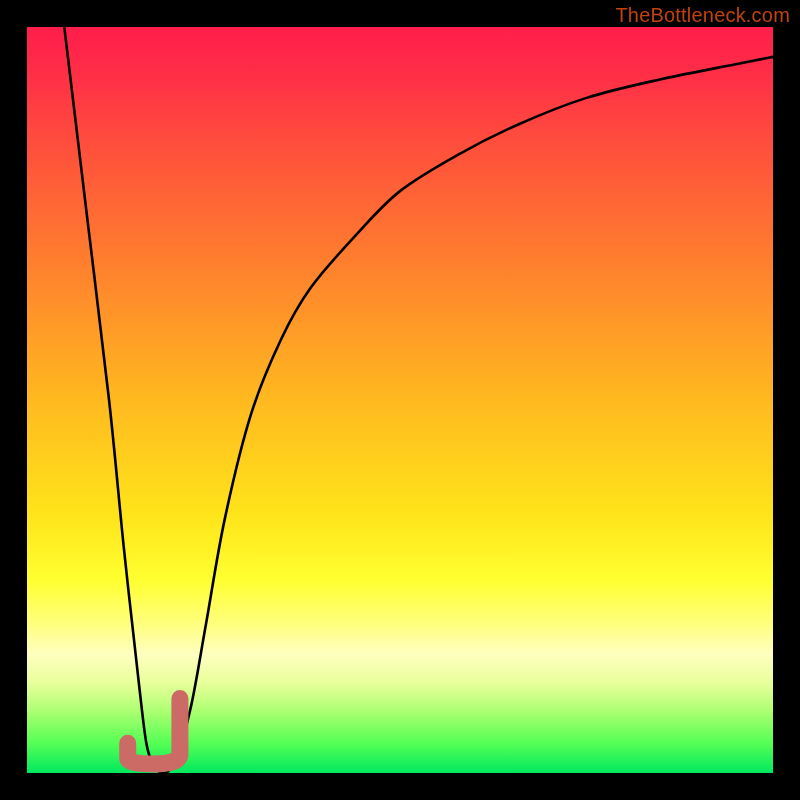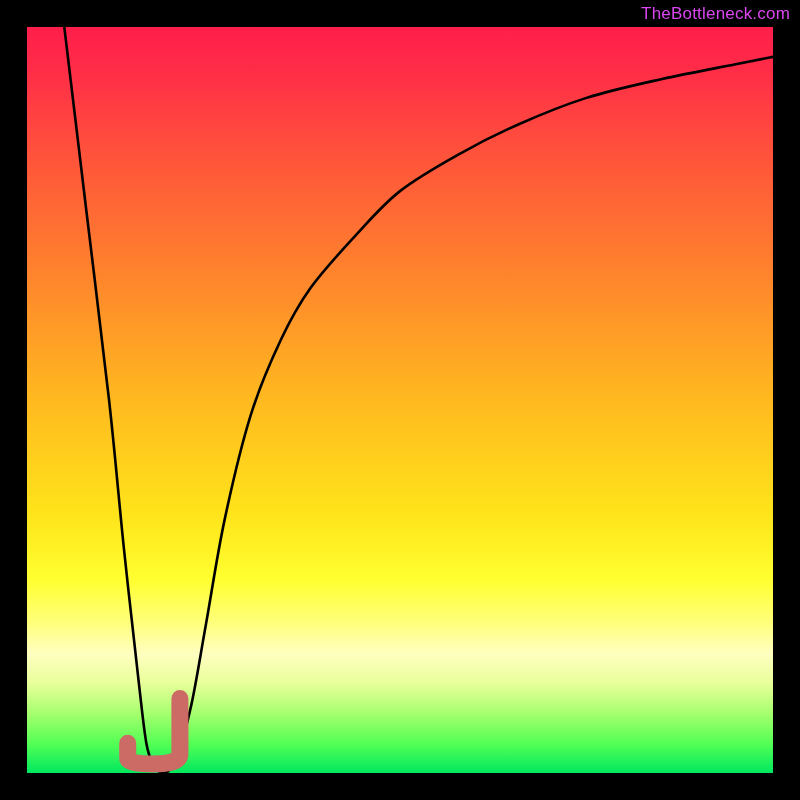--- a/index.html
+++ b/index.html
@@ -42,22 +42,22 @@
       #e8ff9a 88%,
       #a6ff6e 92%,
       #55ff55 96%,
       #00e85e 100%
     );
   }
   .watermark {
     position: absolute;
     top: 4px;
     right: 10px;
-    color: #d946ef;
-    font-size: 17px;
+    color: #c2410c;
+    font-size: 20px;
     font-weight: 500;
     letter-spacing: 0.2px;
     user-select: none;
   }
   svg.curve-layer {
     position: absolute;
     inset: 0;
     width: 100%;
     height: 100%;
   }

